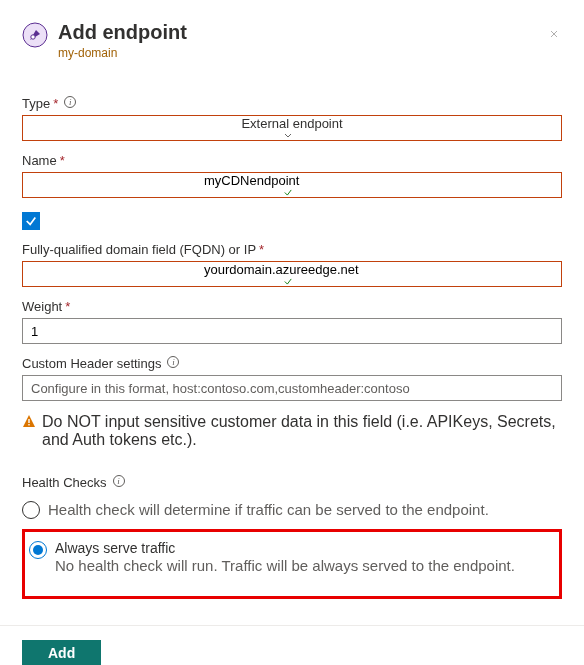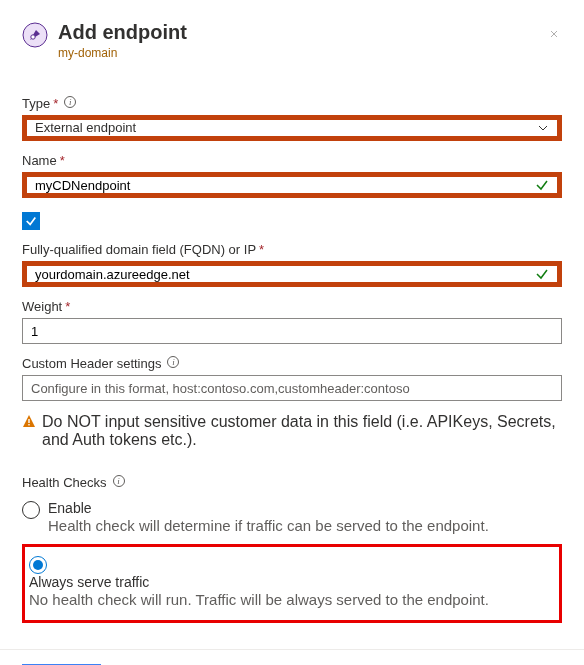--- a/index.html
+++ b/index.html
@@ -28,21 +28,21 @@
   .label { font-size: 13px; color: #323130; display: flex; align-items: flex-start; margin-bottom: 4px; }
   .req { color: #a4262c; margin-left: 3px; }
   .info {
     width: 12px; height: 12px; border: 1px solid #605e5c; border-radius: 50%;
     display: inline-flex; align-items: center; justify-content: center;
     font-size: 9px; color: #605e5c; margin-left: 6px; font-style: italic;
     font-family: Georgia, serif;
   }
   .select-wrap, .text-wrap {
     position: relative; display: flex; align-items: center;
-    border: 5px solid #c2410c; height: 26px;
+    border: 1px solid #c2410c; height: 26px; flex-direction: column;
   }
   .select-wrap { cursor: pointer; }
   .select-val, .text-input {
     flex: 1; padding: 0 8px; font-size: 13px; border: none; outline: none;
     height: 100%; background: transparent; font-family: inherit;
   }
   .chev { margin-right: 8px; color: #323130; }
   .check-green { margin-right: 8px; color: #107c10; }
   .plain-wrap {
     border: 1px solid #8a8886; height: 26px; display:flex; align-items:center;
@@ -69,21 +69,21 @@
     content:""; width:10px; height:10px; background:#0078d4; border-radius:50%;
   }
   .radio-text .rt { font-size: 14px; color:#323130; }
   .radio-text .rd { font-size: 15px; color:#605e5c; margin-top:1px; }
   .highlight-box {
     border: 3px solid #e80000; padding: 6px 4px 4px 4px; margin-top: 2px;
   }
   .divider { border-top: 1px solid #edebe9; margin: 26px -22px 0 -22px; }
   .footer { padding-top: 14px; }
   .primary-btn {
-    background: #3b82f6; color: #fff; border: none; font-size: 14px;
+    background: #0f766e; color: #fff; border: none; font-size: 14px;
     font-weight: 600; padding: 5px 26px; cursor: pointer; font-family: inherit;
   }
   ::placeholder { color: #605e5c; }
 </style>
 </head>
 <body>
 
 <div class="header">
   <svg class="header-icon" viewBox="0 0 26 26">
     <circle cx="13" cy="13" r="12" fill="#ece0f7" stroke="#5b2e91" stroke-width="1"></circle>
@@ -181,27 +181,26 @@
   </div>
 
   <div class="label" style="margin-bottom:8px;">
     <span>Health Checks</span>
     <span class="info">i</span>
   </div>
 
   <div class="radio-row">
     <div class="radio"></div>
     <div class="radio-text">
-      <div class="rt">Enable</div>
       <div class="rd">Health check will determine if traffic can be served to the endpoint.</div>
     </div>
   </div>
 
   <div class="highlight-box">
-    <div class="radio-row" style="margin-bottom:6px;flex-direction:column;">
+    <div class="radio-row" style="margin-bottom:16px;">
       <div class="radio checked"></div>
       <div class="radio-text">
         <div class="rt">Always serve traffic</div>
         <div class="rd">No health check will run. Traffic will be always served to the endpoint.</div>
       </div>
     </div>
   </div>
 
 </div>
 

